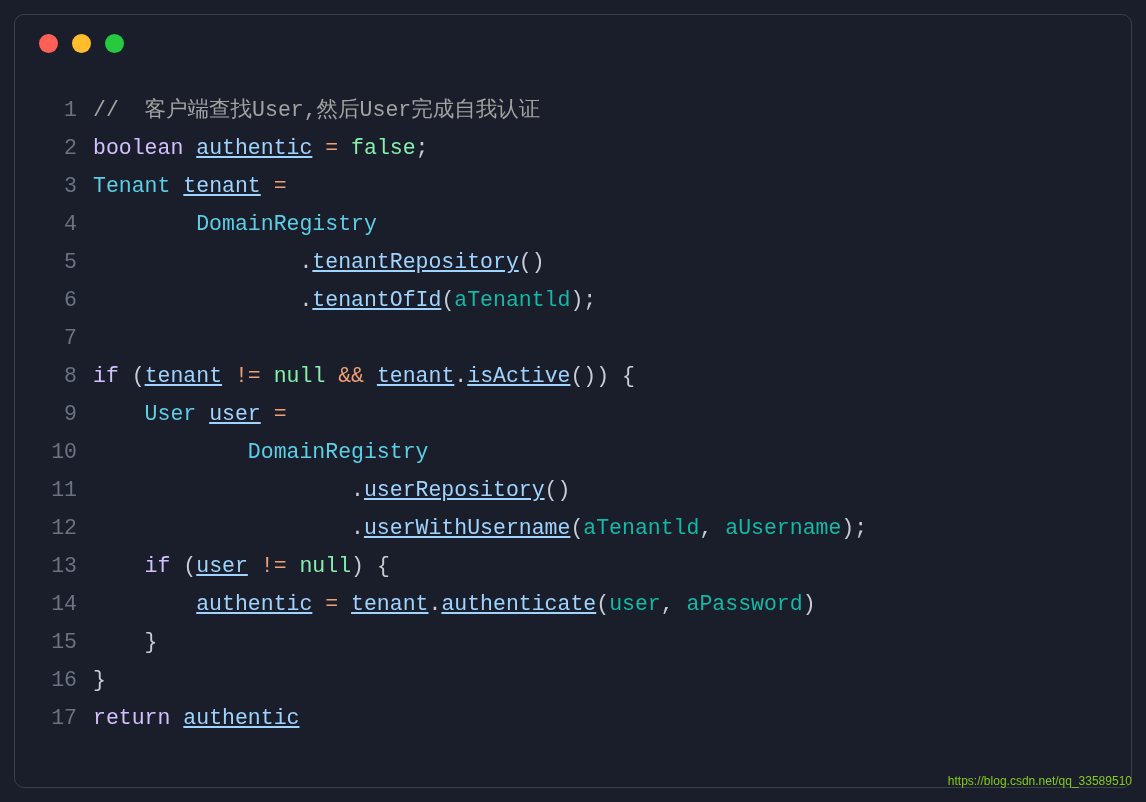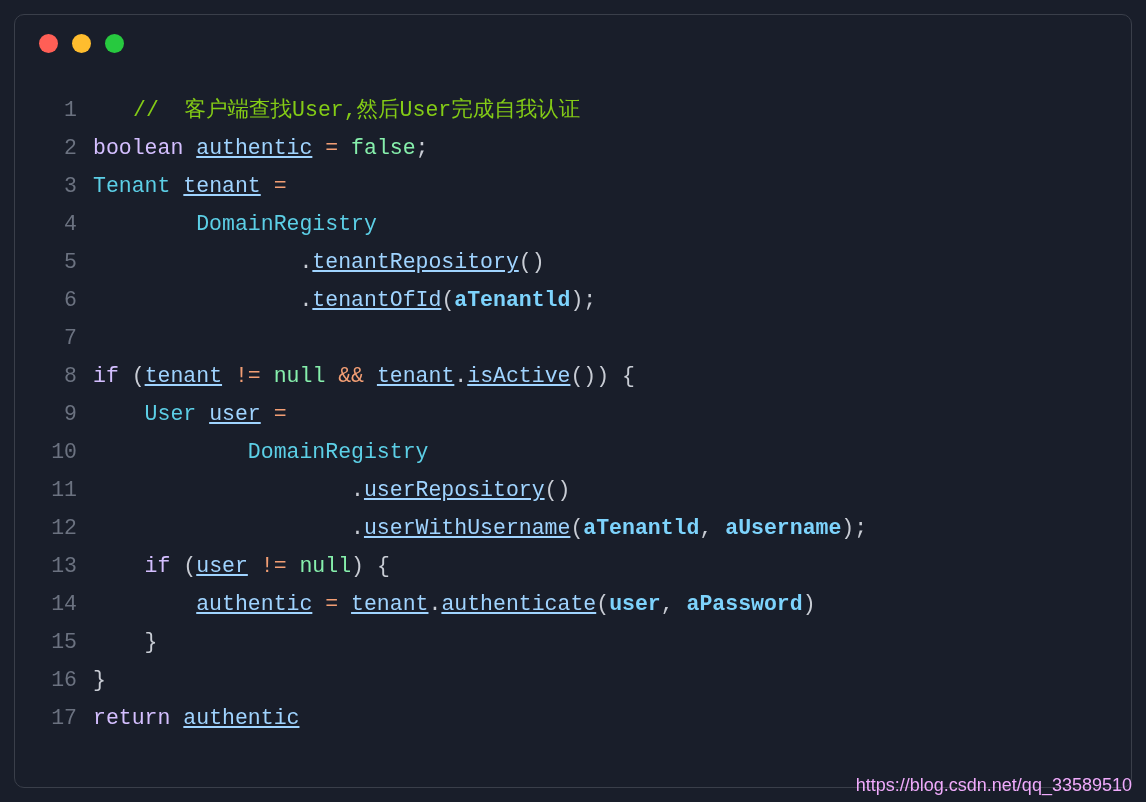--- a/index.html
+++ b/index.html
@@ -46,34 +46,34 @@
   .gutter {
     width: 78px;
     text-align: right;
     padding-right: 16px;
     color: #6b7280;
     flex: 0 0 78px;
     user-select: none;
   }
   .code { flex: 1; }
   
-  .tok-comment { color: #84cc16; margin-left: 40px; }
+  .tok-comment { color: #a3a3a3; }
   .tok-keyword { color: #d4bfff; }  
   .tok-ident   { color: #a0d4ff; text-decoration: underline; }  
   .tok-type    { color: #5ccfe6; }  
   .tok-const   { color: #86efac; }  
   .tok-op      { color: #f29e74; }  
   .tok-punct   { color: #c8ccd4; }  
-  .tok-param   { color: #7dd3fc; font-weight: bold; }
+  .tok-param   { color: #14b8a6; }
   .watermark {
     position: absolute;
     right: 14px;
-    bottom: 6px;
-    color: #f0abfc;
-    font-size: 18px;
+    bottom: 14px;
+    color: #84cc16;
+    font-size: 12px;
     font-family: Arial, sans-serif;
   }
 </style>
 </head>
 <body>
 
 <div class="window">
   <div class="titlebar">
     <div class="traffic-light tl-red"></div>
     <div class="traffic-light tl-yellow"></div>

